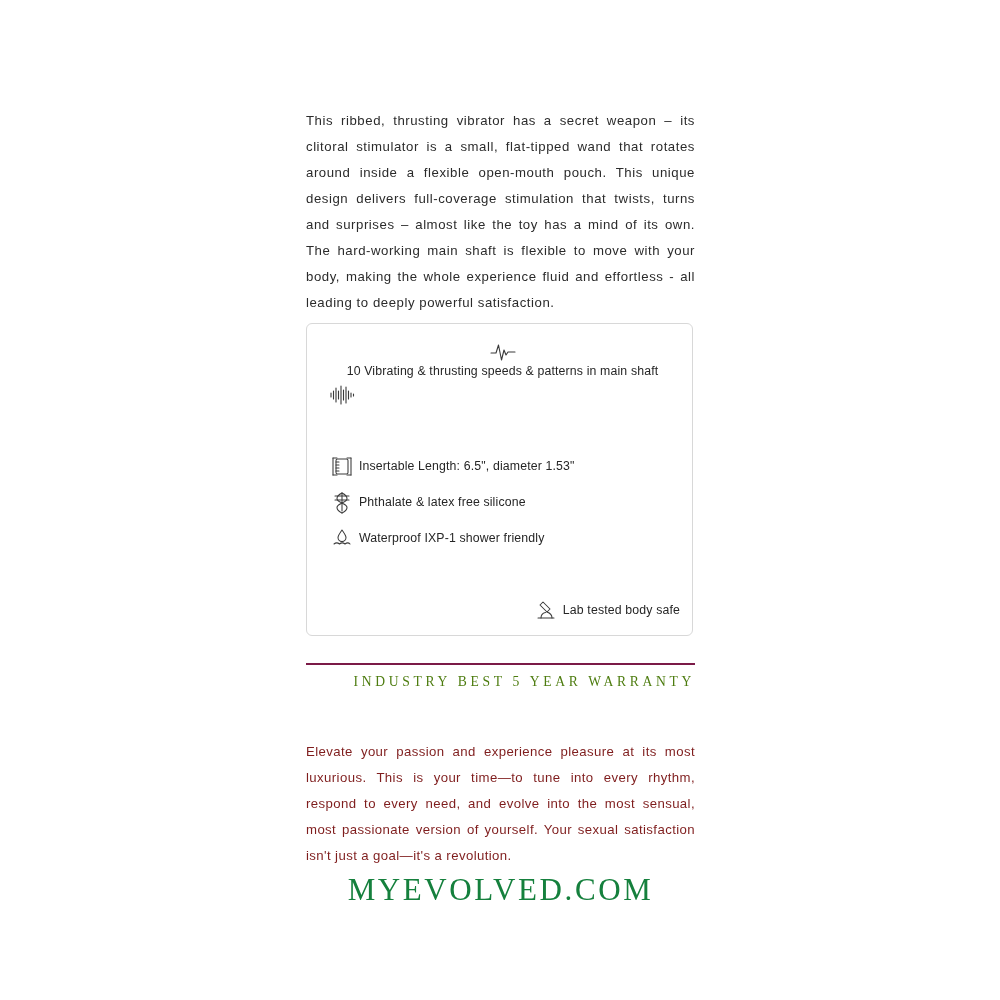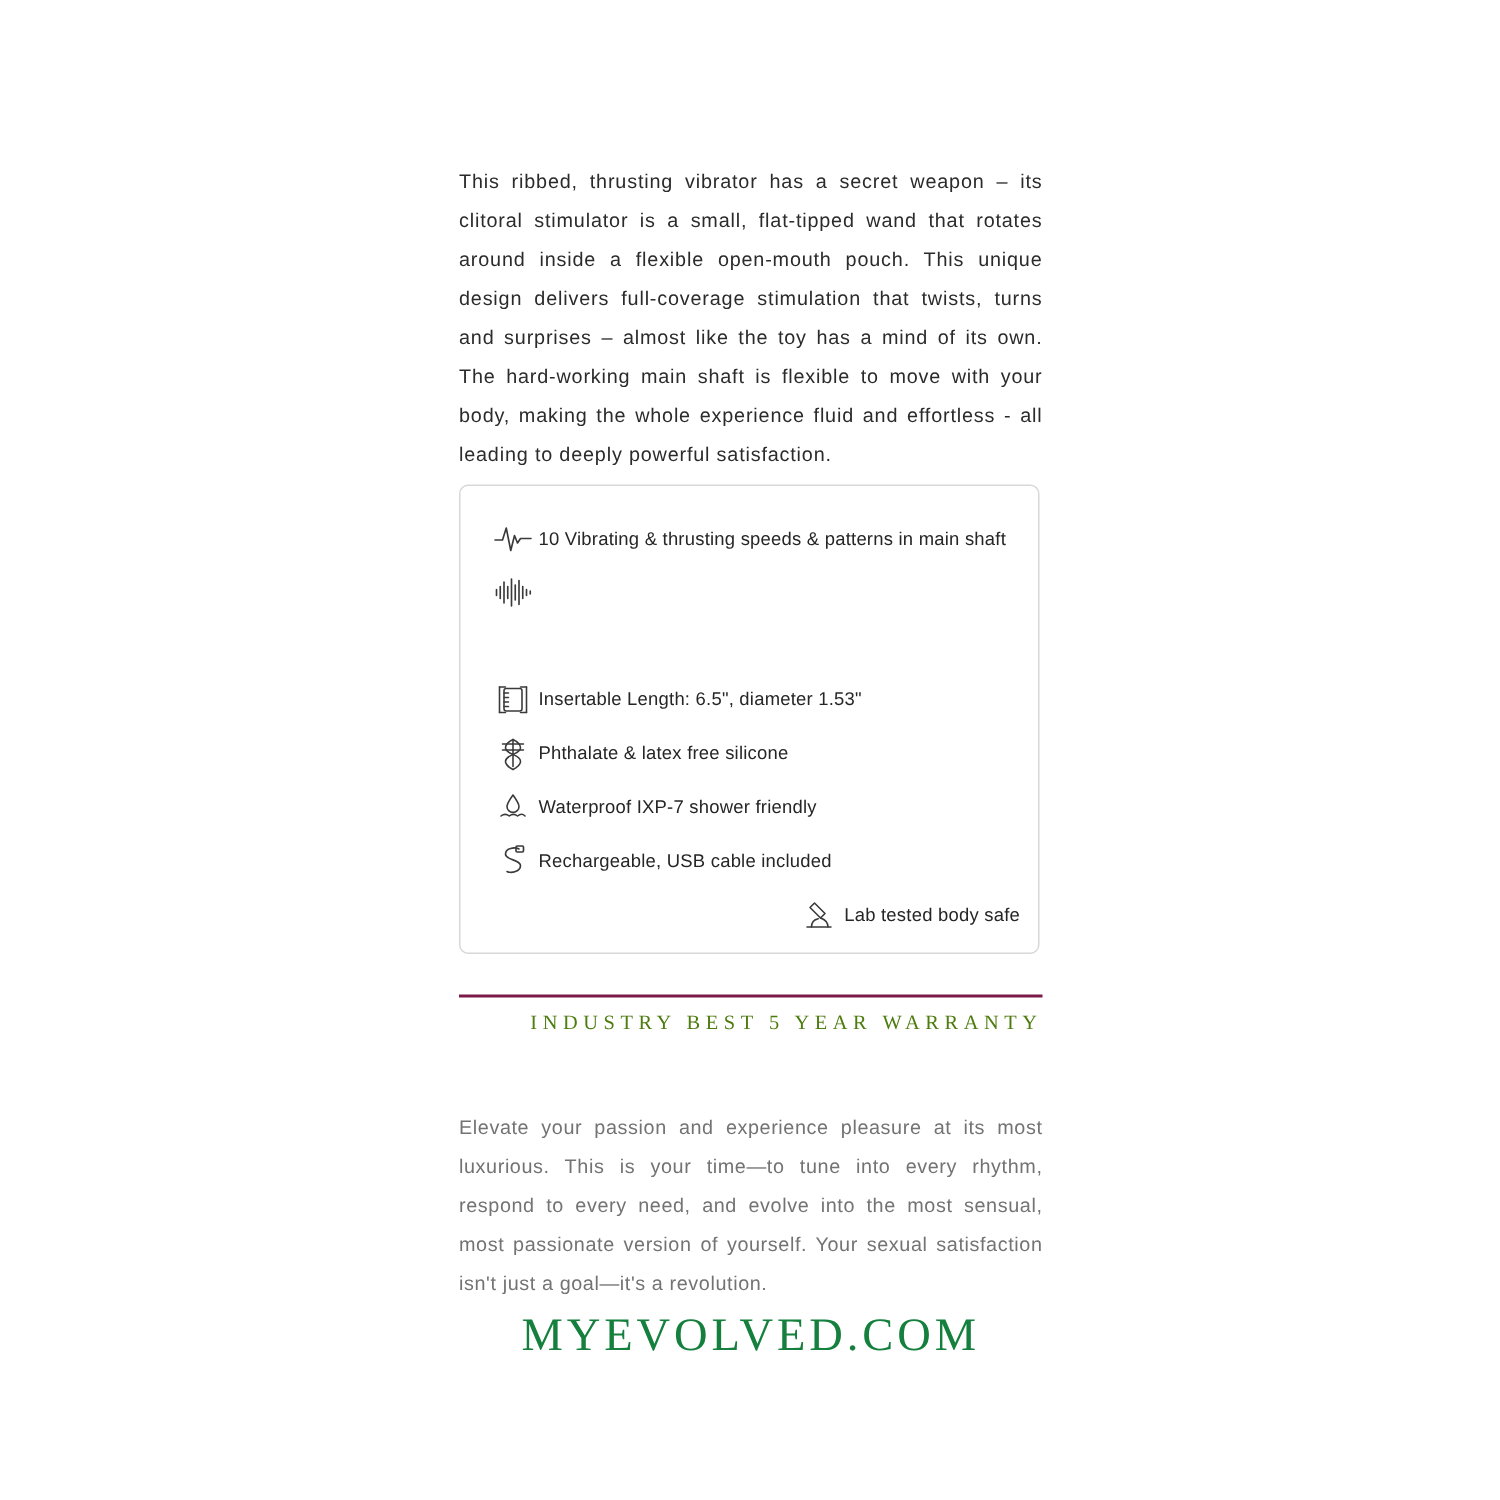--- a/index.html
+++ b/index.html
@@ -94,21 +94,21 @@
   }
   .closing-paragraph {
     position: absolute;
     top: 726px;
     left: 0;
     width: 389px;
     font-size: 13.2px;
     line-height: 26px;
     text-align: justify;
     letter-spacing: 0.4px;
-    color: #737373;
+    color: #7f1d1d;
     font-weight: 300;
   }
   .site-url {
     position: absolute;
     top: 872px;
     left: 0;
     width: 389px;
     text-align: center;
     font-family: "Liberation Serif", serif;
     font-size: 31px;
@@ -118,21 +118,21 @@
 </style>
 </head>
 <body>
 
 <div class="page">
 
   <p class="intro-paragraph">This ribbed, thrusting vibrator has a secret weapon – its clitoral stimulator is a small, flat-tipped wand that rotates around inside a flexible open-mouth pouch. This unique design delivers full-coverage stimulation that twists, turns and surprises – almost like the toy has a mind of its own. The hard-working main shaft is flexible to move with your body, making the whole experience fluid and effortless - all leading to deeply powerful satisfaction.</p>
 
   <div class="features-box">
 
-    <div class="feature-row" style="top:17px;">
+    <div class="feature-row" style="top:17px;flex-direction:column;">
       <span class="feature-icon">
         <svg width="26" height="22" viewBox="0 0 26 22" fill="none" stroke="currentColor" stroke-width="1.1" stroke-linecap="round" stroke-linejoin="round">
           <path d="M1 12 H6 L8.5 4 L11.5 19 L14 9 L16 14 L18 11 H25"></path>
         </svg>
       </span>
       <span class="feature-text">10 Vibrating &amp; thrusting speeds &amp; patterns in main shaft</span>
     </div>
 
     <div class="feature-row" style="top:53px;">
       <span class="feature-icon">
@@ -167,32 +167,23 @@
       <span class="feature-text">Phthalate &amp; latex free silicone</span>
     </div>
 
     <div class="feature-row" style="top:196px;">
       <span class="feature-icon">
         <svg width="24" height="24" viewBox="0 0 24 24" fill="none" stroke="currentColor" stroke-width="1.05" stroke-linecap="round" stroke-linejoin="round">
           <path d="M12 4c-2.5 3.5-4 5.6-4 7.6A4 4 0 0 0 16 11.6C16 9.6 14.5 7.5 12 4z"></path>
           <path d="M4 18c2-1.6 3.5-1.6 5.5 0 2-1.6 3.5-1.6 5.5 0 2-1.6 3.5-1.6 5 0"></path>
         </svg>
       </span>
-      <span class="feature-text">Waterproof IXP-7 shower friendly</span>
-    </div>
-
-    <div class="feature-row" style="top:232px;">
-      <span class="feature-icon">
-        <svg width="22" height="24" viewBox="0 0 22 24" fill="none" stroke="currentColor" stroke-width="1.1" stroke-linecap="round" stroke-linejoin="round">
-          <path d="M15 4c-3-1.5-9-0.5-9 3.5S16 11 16 15s-6 5.5-9 4"></path>
-          <rect x="13" y="2" width="5" height="4" rx="0.8"></rect>
-        </svg>
-      </span>
-      <span class="feature-text">Rechargeable, USB cable included</span>
-    </div>
+      <span class="feature-text">Waterproof IXP-1 shower friendly</span>
+    </div>
+
 
     <div class="feature-row" style="top:268px;justify-content:flex-end;">
       <span class="feature-icon">
         <svg width="24" height="24" viewBox="0 0 24 24" fill="none" stroke="currentColor" stroke-width="1.05" stroke-linecap="round" stroke-linejoin="round">
           <path d="M9 4l7 7-3 3-7-7z"></path>
           <path d="M13 14c3 1 5 3.2 5 6"></path>
           <path d="M4 20h16"></path>
           <path d="M7 20c0-3 2-5 4.5-5.5"></path>
         </svg>
       </span>

